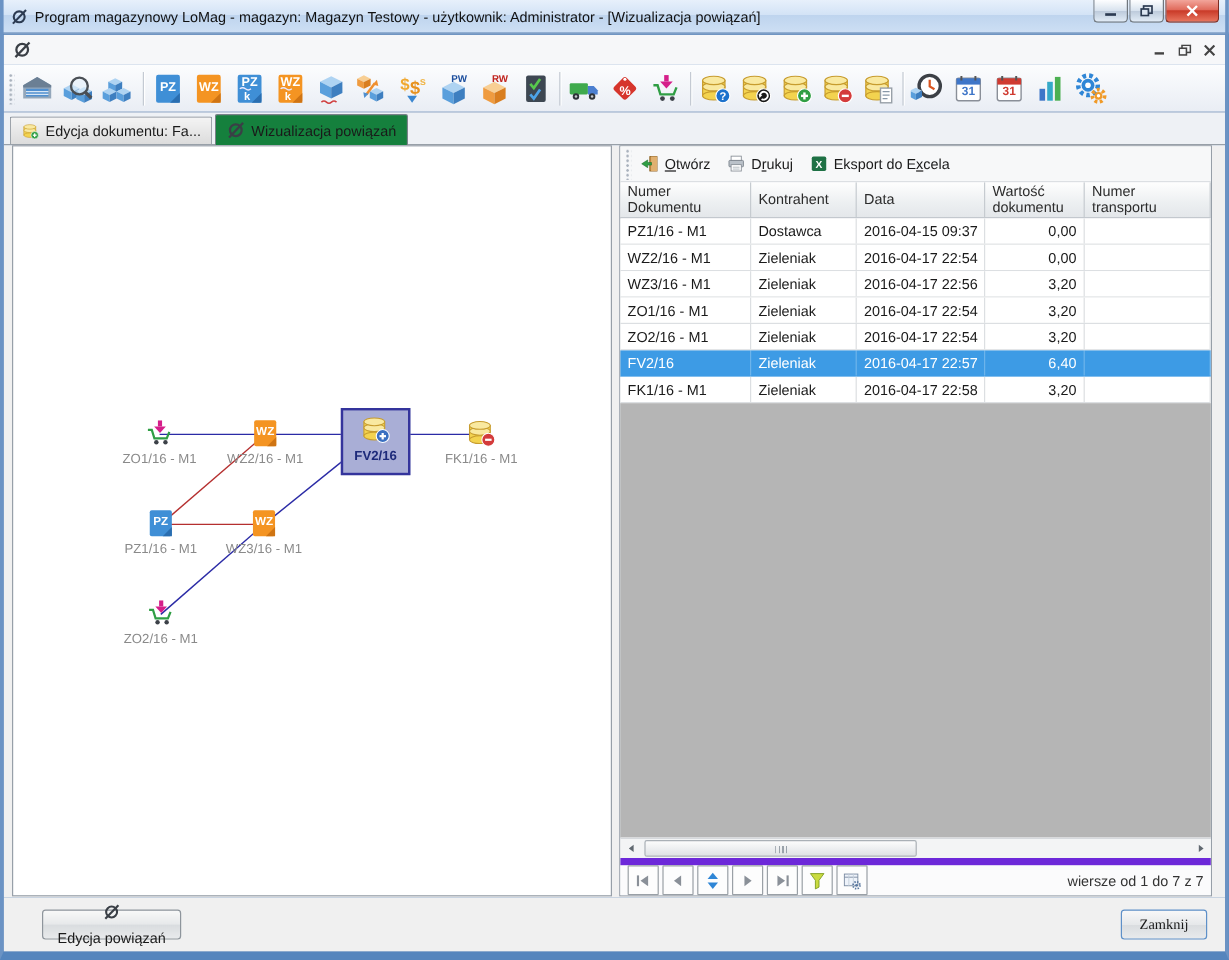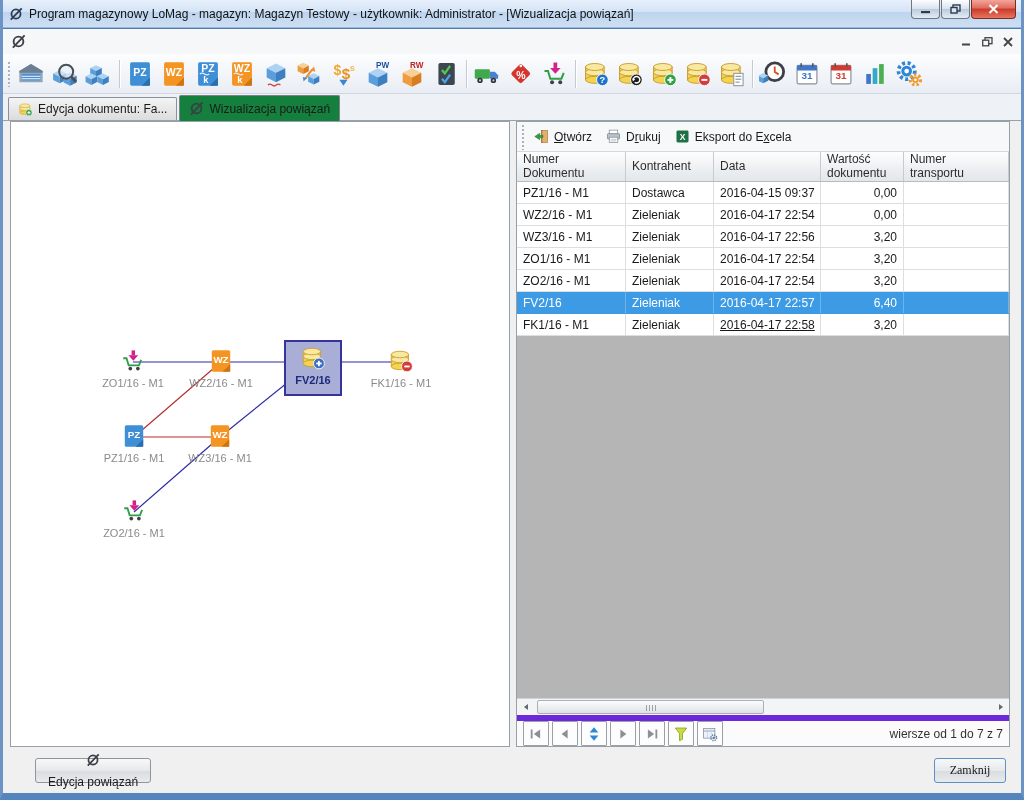--- a/index.html
+++ b/index.html
@@ -640,21 +640,21 @@
           <div class="grow sel" style="background:#3d9be5;">
             <div class="cell" style="width:109px;flex:none;">FV2/16</div>
             <div class="cell" style="width:88px;flex:none;">Zieleniak</div>
             <div class="cell" style="width:107px;flex:none;">2016-04-17 22:57</div>
             <div class="cell" style="width:83px;flex:none;justify-content:flex-end;">6,40</div>
             <div class="cell" style="flex:1;"></div>
           </div>
           <div class="grow">
             <div class="cell" style="width:109px;flex:none;">FK1/16 - M1</div>
             <div class="cell" style="width:88px;flex:none;">Zieleniak</div>
-            <div class="cell" style="width:107px;flex:none;text-decoration:underline;">2016-04-17 22:58</div>
+            <div class="cell" style="width:107px;flex:none;">2016-04-17 22:58</div>
             <div class="cell" style="width:83px;flex:none;justify-content:flex-end;">3,20</div>
             <div class="cell" style="flex:1;"></div>
           </div>
         </div>
       <div class="gray-fill" style="background: rgb(181, 181, 181);"></div>
       <div class="h-scroll">
         <div class="hs-arrow" style="left:0;">
             <svg width="8" height="8" viewBox="0 0 8 8">
               <polygon points="6,1 6,7 2,4" fill="#606870"></polygon>
             </svg>

